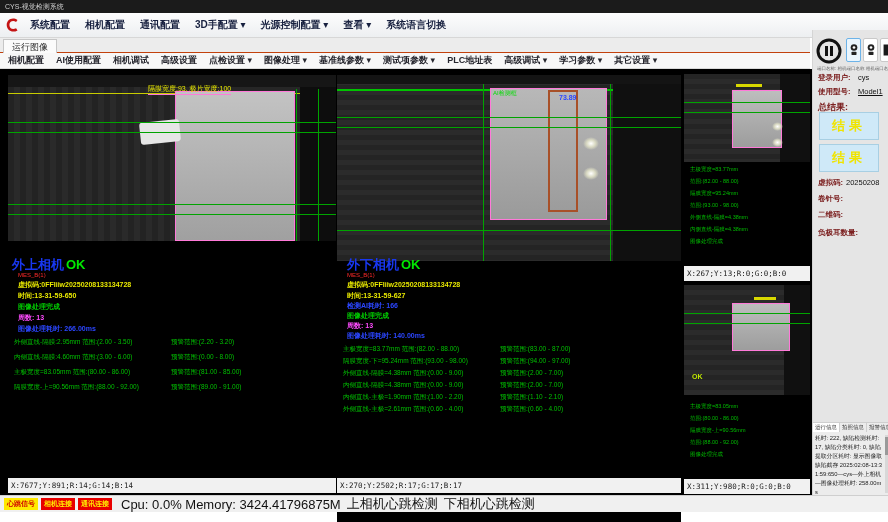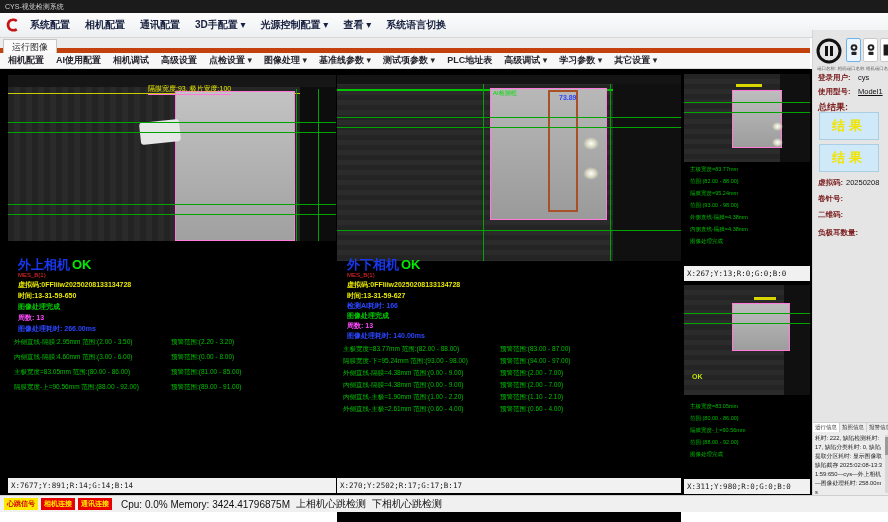--- a/index.html
+++ b/index.html
@@ -6,21 +6,21 @@
   #app{position:relative;width:888px;height:522px;background:#fff;overflow:hidden;
        font-family:"Liberation Sans","DejaVu Sans",sans-serif;-webkit-font-smoothing:antialiased;}
   .abs{position:absolute;}
   
   #titlebar{left:0;top:0;width:888px;height:13px;background:#1b1b1b;color:#cfcfcf;
             font-size:7px;line-height:13px;padding-left:5px;box-sizing:border-box;}
   #menubar{left:0;top:13px;width:888px;height:25px;background:linear-gradient(#fdfdfd,#edeff1);
            border-bottom:1px solid #d7d7d7;display:flex;align-items:center;box-sizing:border-box;}
   #menubar .logo{width:18px;height:18px;margin:0 8px 0 4px;}
   .menu-item{font-size:10px;color:#17203f;font-weight:600;margin-right:15px;white-space:nowrap;cursor:default;}
-  #tabstrip{left:0;top:38px;width:810px;height:15px;background:#ececec;border-bottom:5px solid #c2410c;box-sizing:border-box;text-align:right;}
+  #tabstrip{left:0;top:38px;width:810px;height:15px;background:#ececec;border-bottom:1px solid #c2410c;box-sizing:border-box;text-align:right;}
   .tab{position:absolute;left:3px;top:1px;height:14px;padding:0 8px;background:#fbfbfb;
        border:1px solid #c6c6c6;border-bottom:none;font-size:9px;line-height:14px;color:#333;box-sizing:border-box;}
   #toolbar{left:0;top:53px;width:810px;height:16px;background:#f7f7f7;border-bottom:1px solid #d9d9d9;
            display:flex;align-items:center;padding-left:8px;box-sizing:border-box;}
   .tool-item{font-size:9px;color:#26262e;font-weight:600;margin-right:12px;white-space:nowrap;}
   
   #main{left:0;top:69px;width:812px;height:426px;background:#000;}
   .panel{position:absolute;background:#000;}
   .viewport{position:absolute;overflow:hidden;background:#222;}
   .coordbar{position:absolute;left:0;right:0;height:15px;background:#f1f1f1;color:#222;
@@ -55,21 +55,21 @@
   
   .iconbtn{position:absolute;display:flex;align-items:center;justify-content:center;background:#fff;
            border:1px solid #c9c9c9;border-radius:2px;box-sizing:border-box;}
   .iconbtn.sel{border:1px solid #6db3e8;background:#eaf5fd;}
   
   #statusbar{left:0;top:495px;width:888px;height:17px;background:#f0f0f0;border-top:1px solid #cfcfcf;
              display:flex;align-items:center;box-sizing:border-box;padding-left:4px;}
   .badge{font-size:7px;font-weight:bold;padding:1px 3px;margin-right:3px;white-space:nowrap;}
   .badge.yellow{background:#ffe900;color:#d00000;}
   .badge.red{background:#e80000;color:#ffe900;}
-  .statustext{font-size:10px;color:#111;margin-left:6px;white-space:nowrap;}
+  .statustext{font-size:13px;color:#111;margin-left:6px;white-space:nowrap;}
   .stripesV{background:repeating-linear-gradient(90deg,#232323 0 6px,#2a2a2a 6px 12px);}
   .stripesH{background:repeating-linear-gradient(180deg,#242424 0 5px,#2b2b2b 5px 10px);}
 </style>
 </head>
 <body>
 
 <div id="app">
 
   <div class="abs" id="titlebar">
     <span>CYS-视觉检测系统</span>
@@ -118,21 +118,21 @@
         <div class="roi" style="left:167px;top:16px;width:118px;height:148px;"></div>
         <div class="abs" style="left:132px;top:46px;width:40px;height:22px;background:#e6e6e6;border-radius:3px;transform:rotate(-6deg);"></div>
         <div class="hline" style="left:0;top:47px;width:328px;"></div>
         <div class="hline" style="left:0;top:57px;width:328px;"></div>
         <div class="hline" style="left:0;top:129px;width:328px;"></div>
         <div class="hline" style="left:0;top:139px;width:328px;"></div>
         <div class="vline" style="left:288px;top:14px;height:152px;"></div>
         <div class="vline" style="left:310px;top:14px;height:152px;"></div>
         <div class="abs" style="left:140px;top:9px;font-size:7px;color:#e8e800;border-bottom:1px solid #ff7ad9;white-space:nowrap;">隔膜宽度:93, 极片宽度:100</div>
       </div>
-      <div class="ptitle" style="left:10px;top:186px;">
+      <div class="ptitle" style="left:4px;top:186px;">
         <span>外上相机</span><span class="ok">OK</span>
       </div>
       <div class="mesline" style="left:10px;top:202px;">MES_B(1)</div>
       <div class="yline" style="left:10px;top:210px;">虚拟码:0FFIiiw20250208133134728</div>
       <div class="yline" style="left:10px;top:221px;">时间:13-31-59-650</div>
       <div class="gline" style="left:10px;top:232px;">图像处理完成</div>
       <div class="mline" style="left:10px;top:243px;">周数: 13</div>
       <div class="bline" style="left:10px;top:254px;">图像处理耗时: 266.00ms</div>
       <div class="meas" style="left:6px;top:268px;width:322px;">
         <span>外侧直线-隔膜:2.95mm 范围:(2.00 - 3.50)</span>

